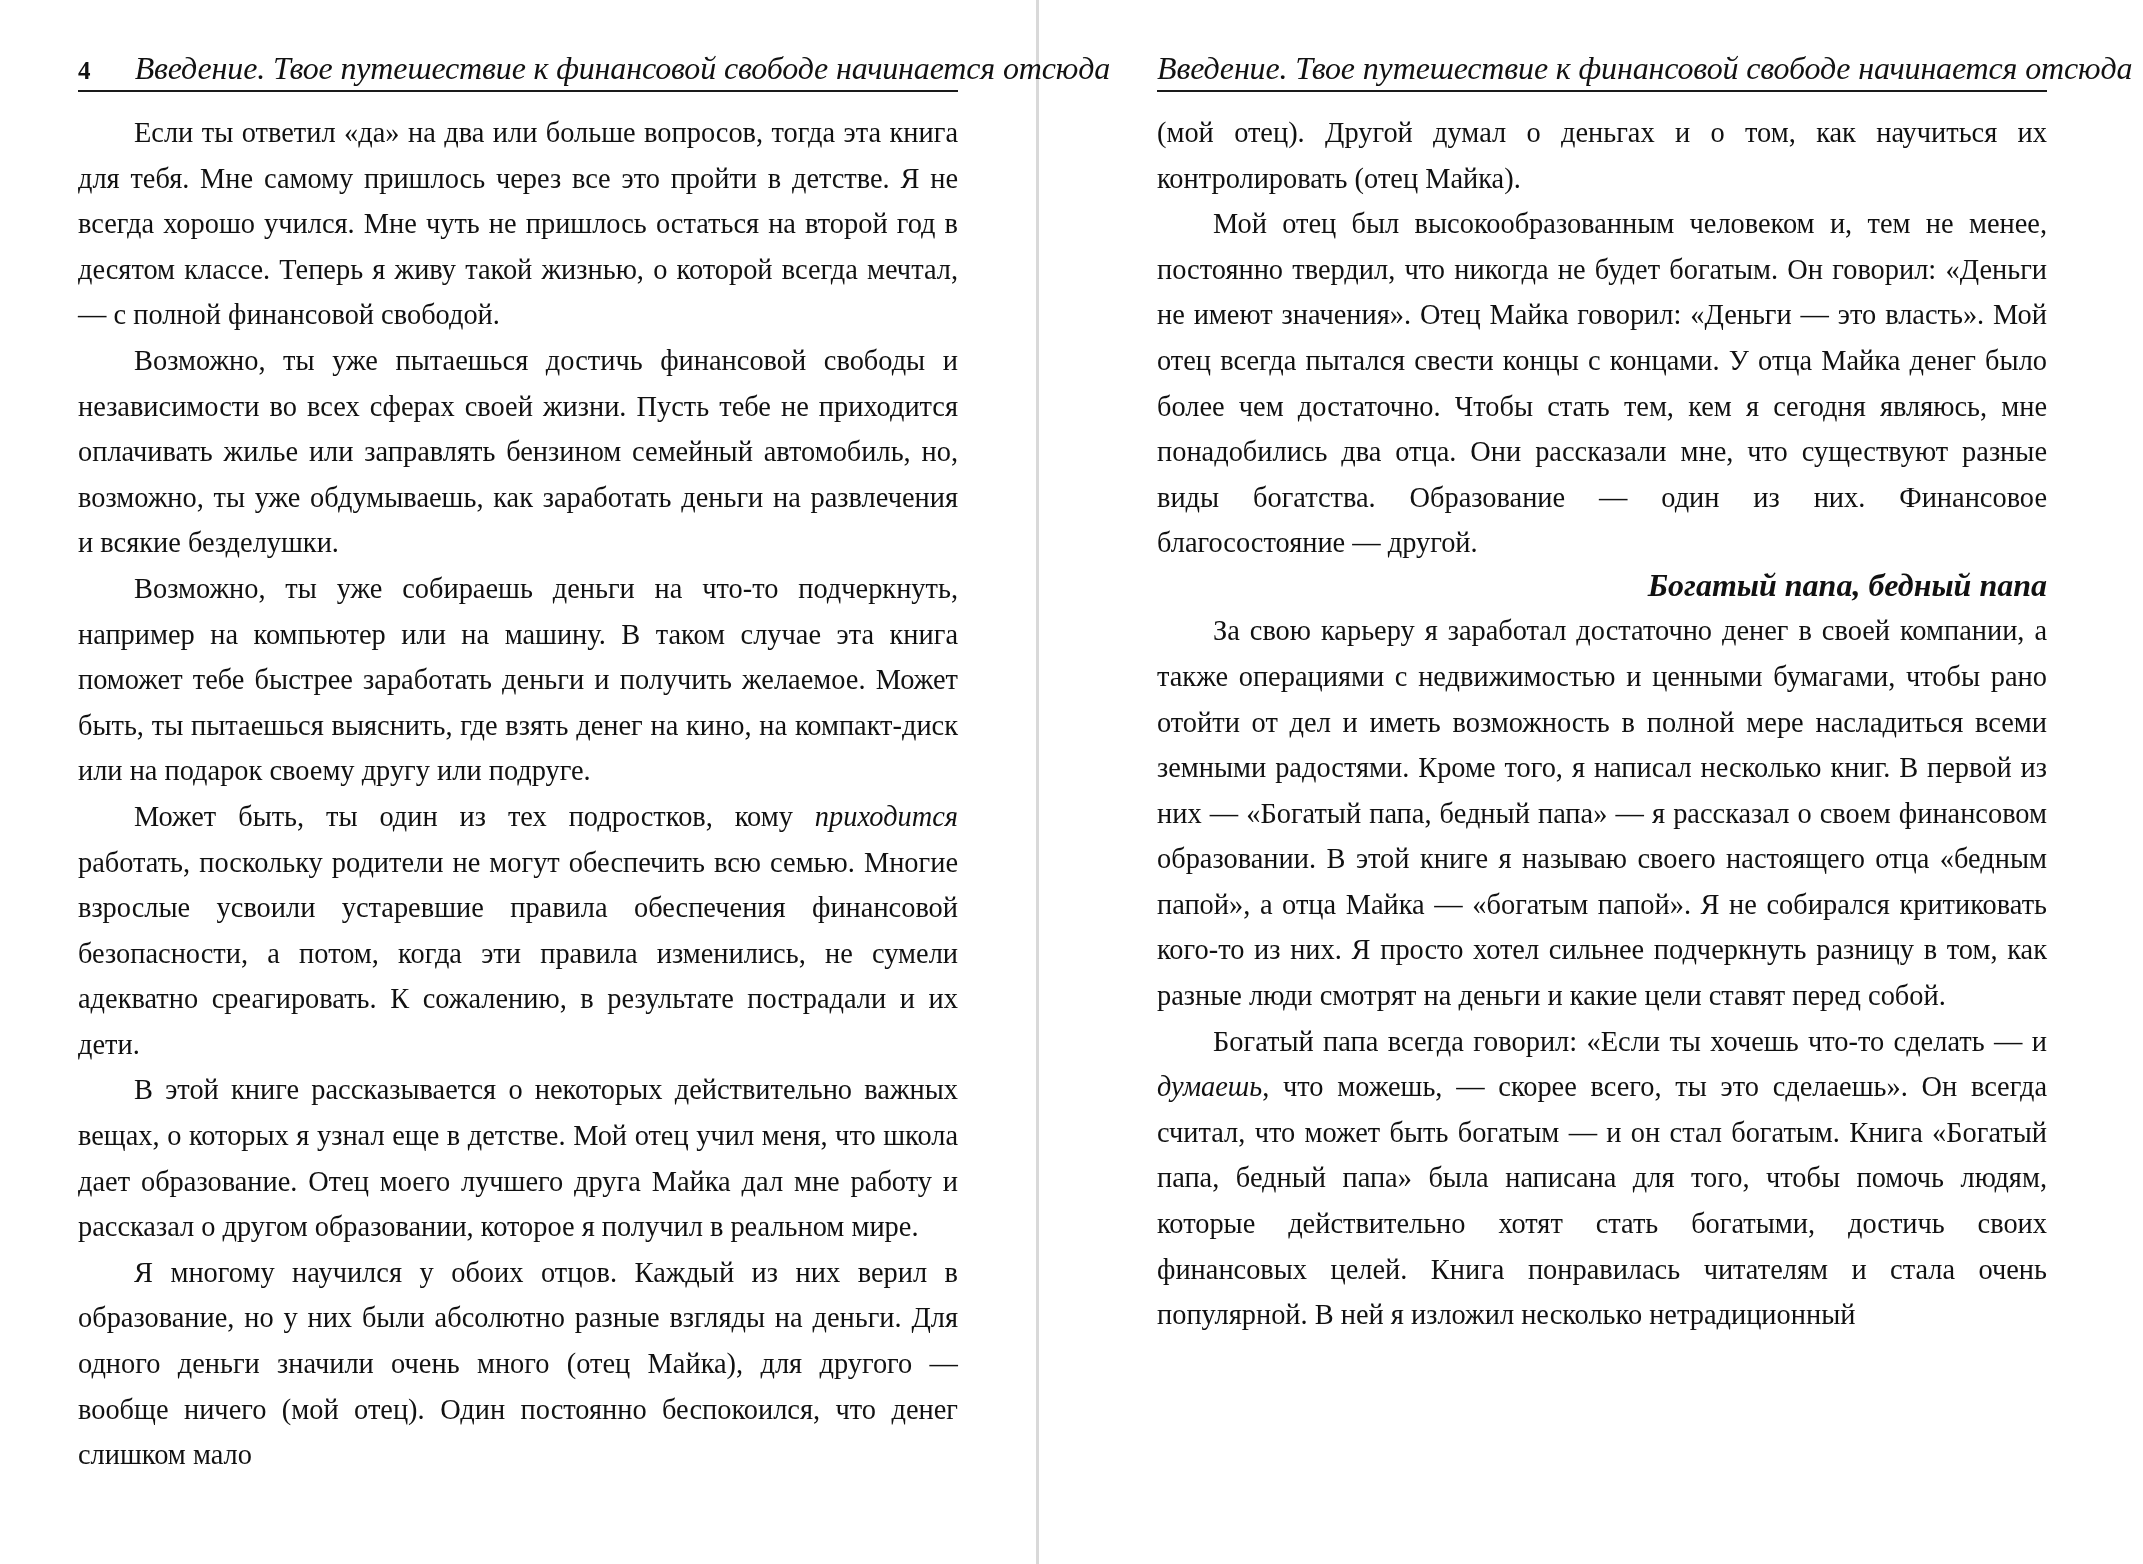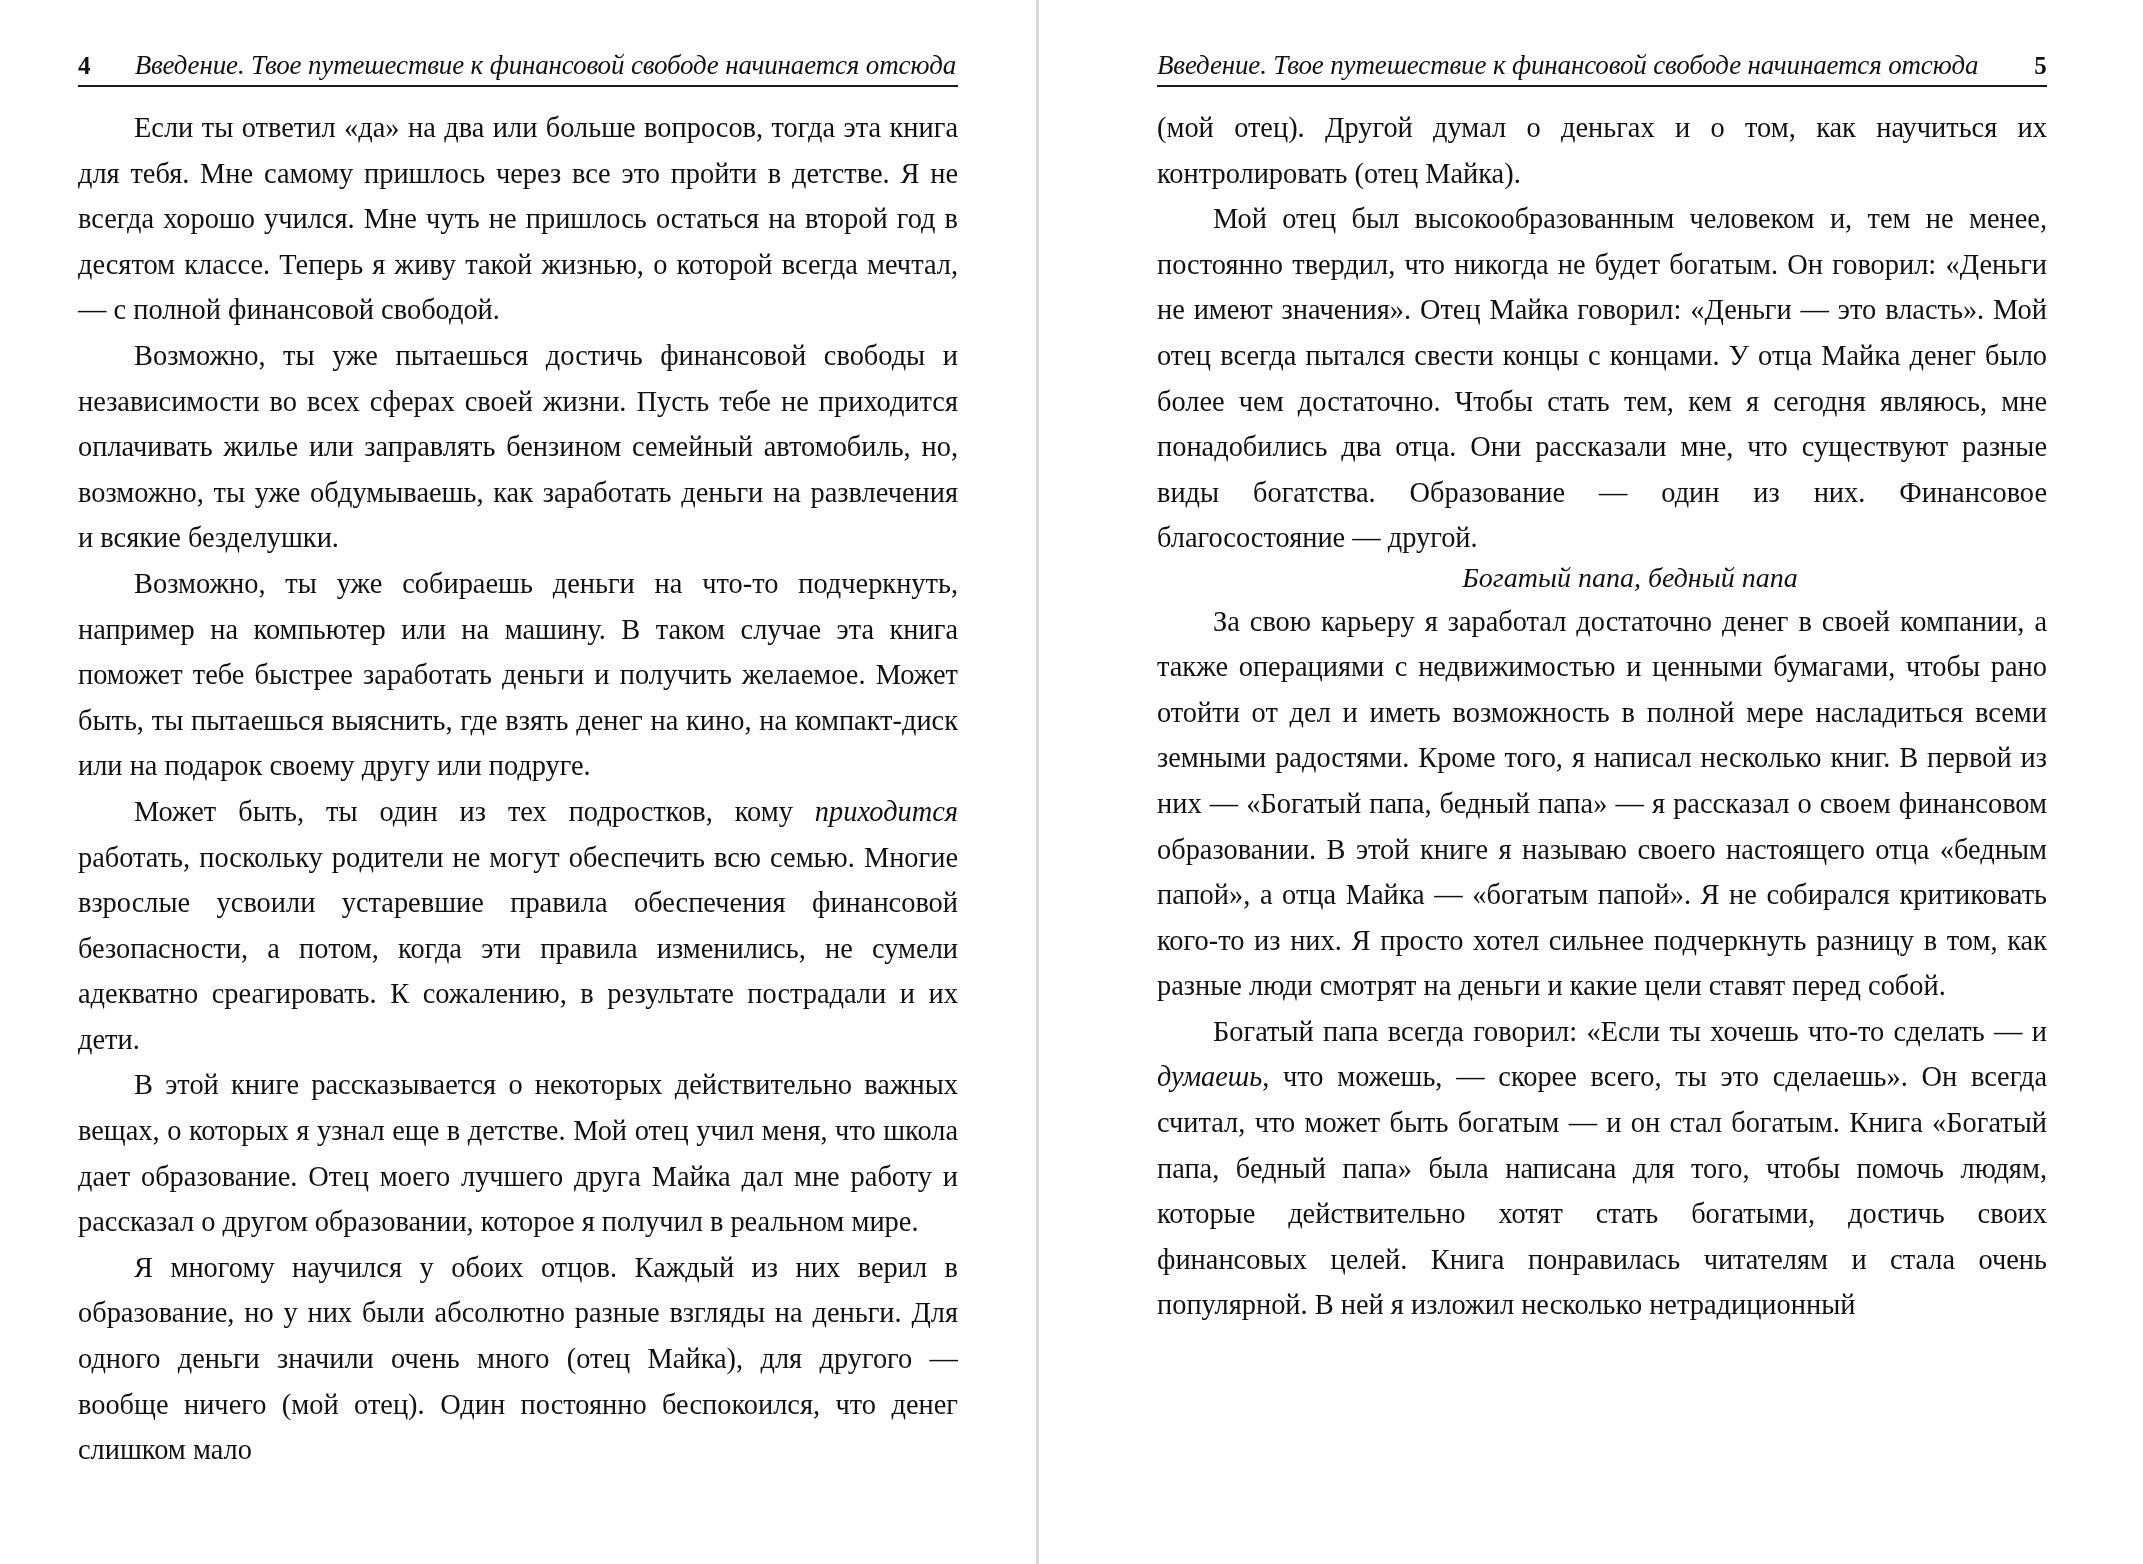--- a/index.html
+++ b/index.html
@@ -48,21 +48,21 @@
   }
   .runhead.right { justify-content: flex-start; }
   .folio {
     font-weight: bold;
     font-size: 25px;
     line-height: 1;
     letter-spacing: 0.2px;
   }
   .runhead-title {
     font-style: italic;
-    font-size: 27px;
+    font-size: 32px;
     line-height: 1;
     letter-spacing: -0.15px;
   }
   .runhead.left .folio { margin-right: 44px; }
   .runhead.right .runhead-title { margin-right: 44px; }
   .runhead.right { justify-content: space-between; }
 
   
   .col {
     font-size: 28.4px;
@@ -72,26 +72,26 @@
     hyphens: manual;
   }
   .col p {
     margin: 0;
     text-indent: 56px;
   }
   .col p.noindent { text-indent: 0; margin-top: 11px; }
   .col em { font-style: italic; }
 
   .subhead {
-    font-weight: normal;
+    font-weight: bold;
     font-style: italic;
-    font-size: 28px;
+    font-size: 32px;
     line-height: 1.2;
     margin: 34px 0 16px 0;
-    text-align: center;
+    text-align: right;
     text-indent: 0;
   }
   .col p.after-subhead { margin-top: 4px; }
 </style>
 </head>
 <body>
 
 <div class="spread">
 
   <div class="gutter"></div>

